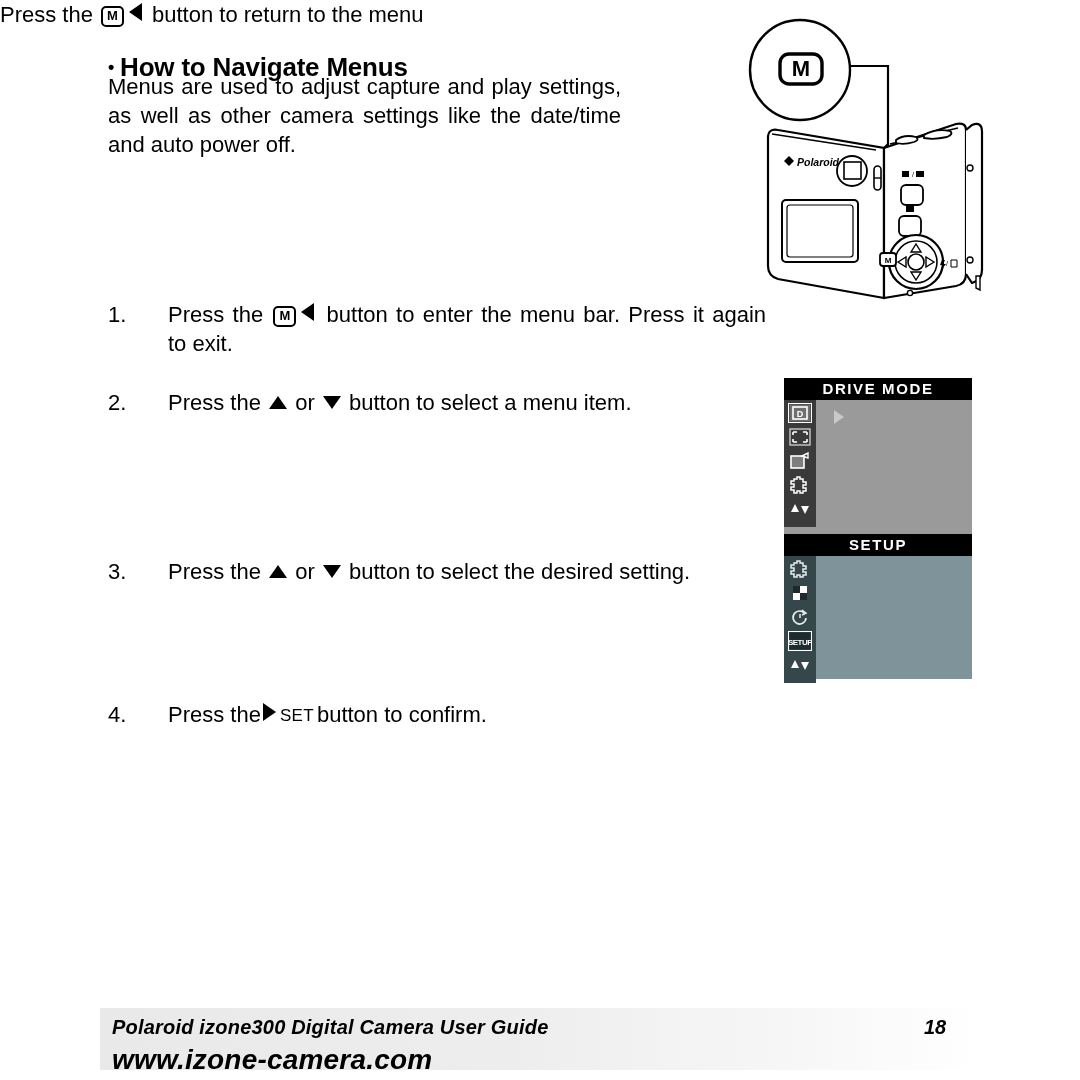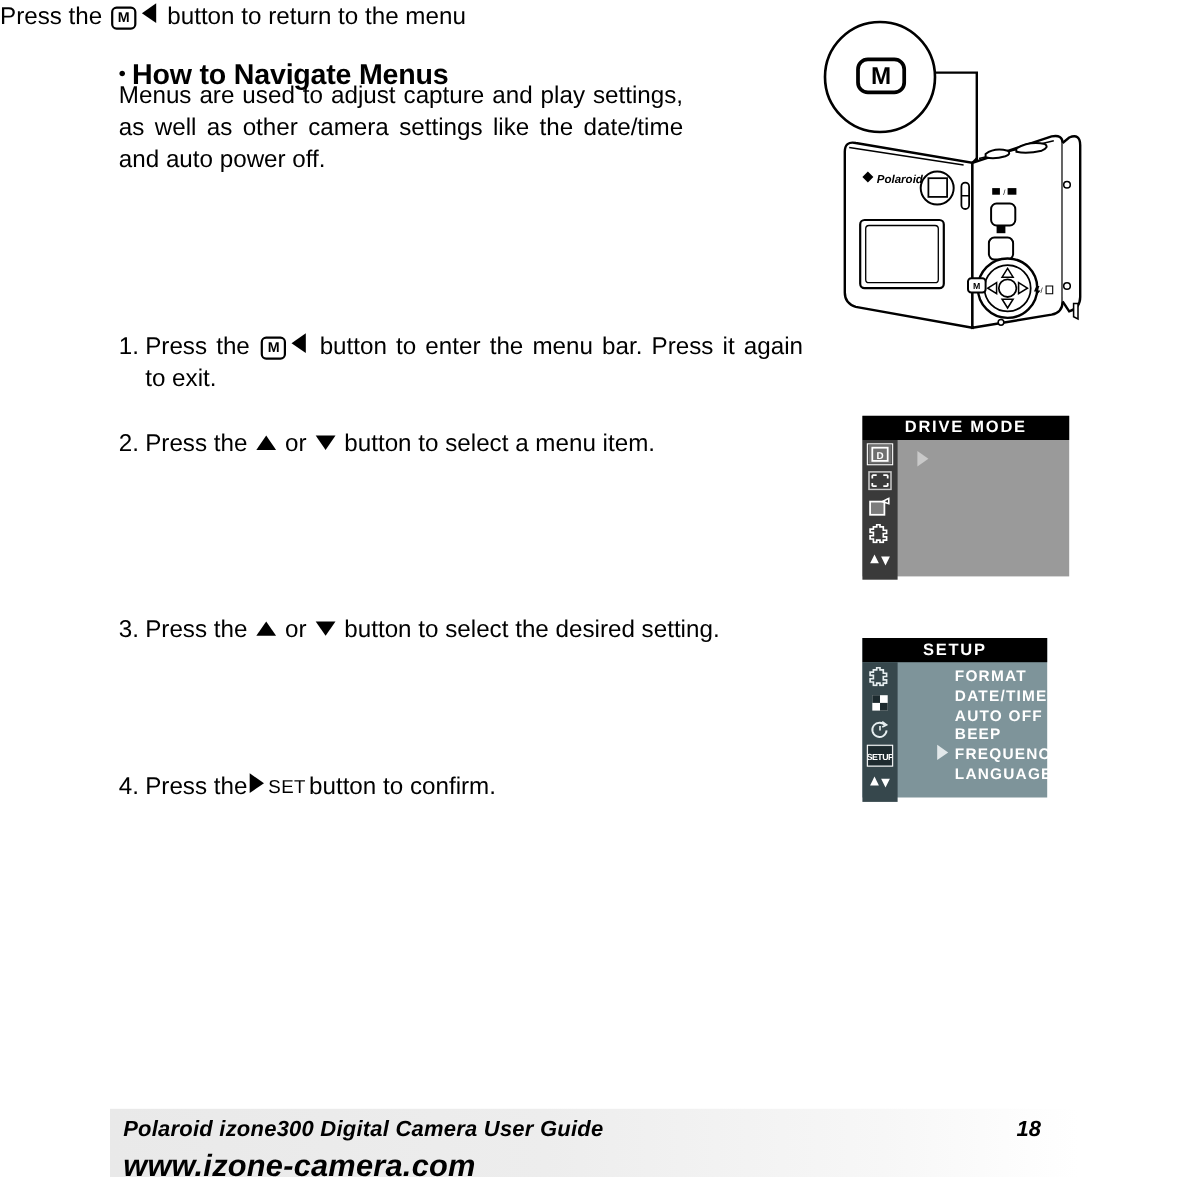--- a/index.html
+++ b/index.html
@@ -50,21 +50,21 @@
     font-size: 22px;
     line-height: 29px;
   }
   .step .num {
     position: absolute;
     left: 0;
     top: 0;
     width: 38px;
   }
   .step .body {
-    margin-left: 24px;
+    margin-left: 60px;
   }
   .just {
     text-align: justify;
     text-align-last: left;
   }
 
   #step-1 { left: 108px; top: 300px; width: 642px; }
   #step-1 .body { width: 598px; }
   #step-2 { left: 108px; top: 388px; width: 642px; }
   #step-2 .body { width: 598px; }
@@ -167,21 +167,21 @@
   .lcd-content {
     flex: 1 1 auto;
     position: relative;
   }
 
   
   #drive-mode-panel {
     left: 784px;
     top: 378px;
     width: 188px;
-    height: 146px;
+    height: 180px;
     background: #9a9a9a;
   }
   #drive-mode-panel .lcd-sidebar { background: #3a3a3a; height: 123px; }
   #drive-mode-panel .lcd-body { height: 123px; }
   #drive-mode-sublist {
     position: absolute;
     left: 36px;
     top: 6px;
     width: 110px;
     background: #6e6e6e;
@@ -199,22 +199,22 @@
     top: 10px;
     width: 0; height: 0;
     border-top: 7px solid transparent;
     border-bottom: 7px solid transparent;
     border-left: 10px solid #c9c9c9;
   }
 
   
   #setup-panel {
     left: 784px;
-    top: 580px;
-    width: 168px;
+    top: 534px;
+    width: 188px;
     height: 145px;
     background: #7e949a;
   }
   #setup-panel .lcd-sidebar { background: #36474c; height: 123px; }
   #setup-panel .lcd-body { height: 123px; }
   #setup-list {
     position: absolute;
     left: 52px;
     top: 4px;
     color: #ffffff;
@@ -453,30 +453,19 @@
       <svg class="sb-icon sel" viewBox="0 0 22 18">
         <rect x="0.5" y="0.5" width="21" height="17" fill="#1e2b2f"></rect>
         <text x="11" y="13" font-family="Liberation Sans, sans-serif" font-size="8" font-weight="bold" text-anchor="middle" fill="#fff" letter-spacing="-0.5">SETUP</text>
       </svg>
 
       <svg class="sb-icon" viewBox="0 0 22 18">
         <polygon points="6,4 2,12 10,12" fill="#fff"></polygon>
         <polygon points="16,14 12,6 20,6" fill="#fff"></polygon>
       </svg>
     </div>
-    <div class="lcd-content">
-      <div id="setup-cursor"></div>
-      <div id="setup-list">
-        <div>FORMAT</div>
-        <div>DATE/TIME</div>
-        <div>AUTO OFF</div>
-        <div>BEEP</div>
-        <div>FREQUENCY</div>
-        <div>LANGUAGE</div>
-      </div>
-    </div>
   </div>
 </div>
 
 <div id="footer-band"></div>
 <div id="footer-title">Polaroid izone300 Digital Camera User Guide</div>
 <div id="footer-url">www.izone-camera.com</div>
 <div id="footer-page-number">18</div>
 
 </body></html>

